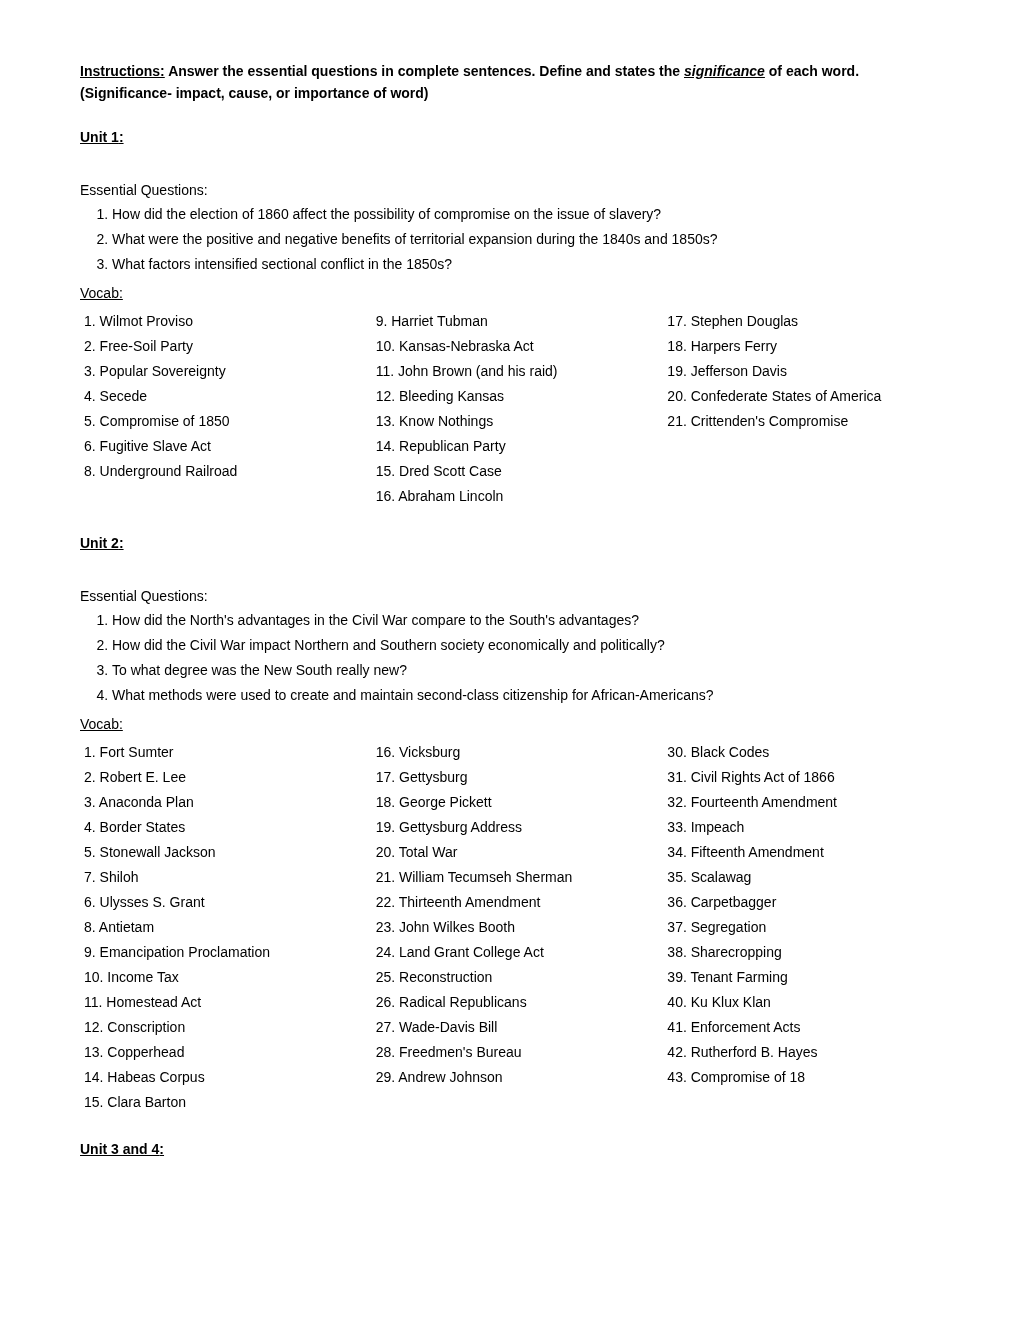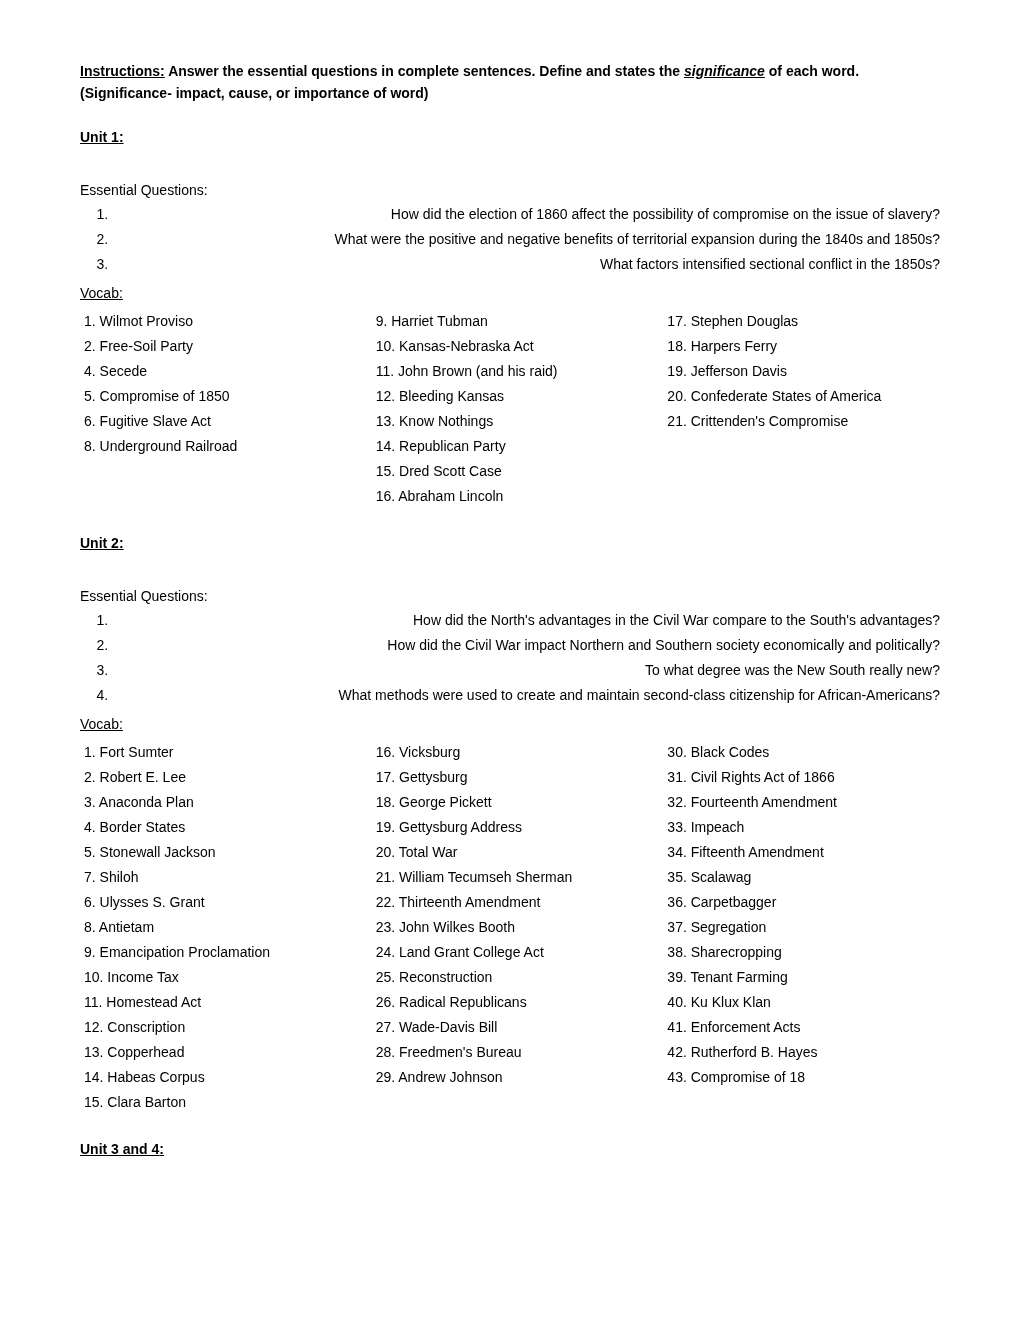--- a/index.html
+++ b/index.html
@@ -35,21 +35,20 @@
       margin-bottom: 6px;
       margin-top: 37px;
     }
     .eq-list {
       margin-left: 32px;
       margin-bottom: 10px;
     }
     .eq-list li {
       margin-bottom: 4px;
       line-height: 1.5;
-      text-align: right;
     }
     .vocab-label {
       text-decoration: underline;
       margin-bottom: 6px;
       display: inline-block;
     }
     .vocab-columns {
       display: flex;
       gap: 15px;
       margin-top: 4px;
@@ -85,20 +84,21 @@
     <li>How did the election of 1860 affect the possibility of compromise on the issue of slavery?</li>
     <li>What were the positive and negative benefits of territorial expansion during the 1840s and 1850s?</li>
     <li>What factors intensified sectional conflict in the 1850s?</li>
   </ol>
   <div class="vocab-label">Vocab:</div>
   <div class="vocab-columns">
     <div class="vocab-col">
       <ol>
         <li data-num="1">Wilmot Proviso</li>
         <li data-num="2">Free-Soil Party</li>
+        <li data-num="3">Popular Sovereignty</li>
         <li data-num="4">Secede</li>
         <li data-num="5">Compromise of 1850</li>
         <li data-num="6">Fugitive Slave Act</li>
         <li data-num="8">Underground Railroad</li>
       </ol>
     </div>
     <div class="vocab-col">
       <ol>
         <li data-num="9">Harriet Tubman</li>
         <li data-num="10">Kansas-Nebraska Act</li>

